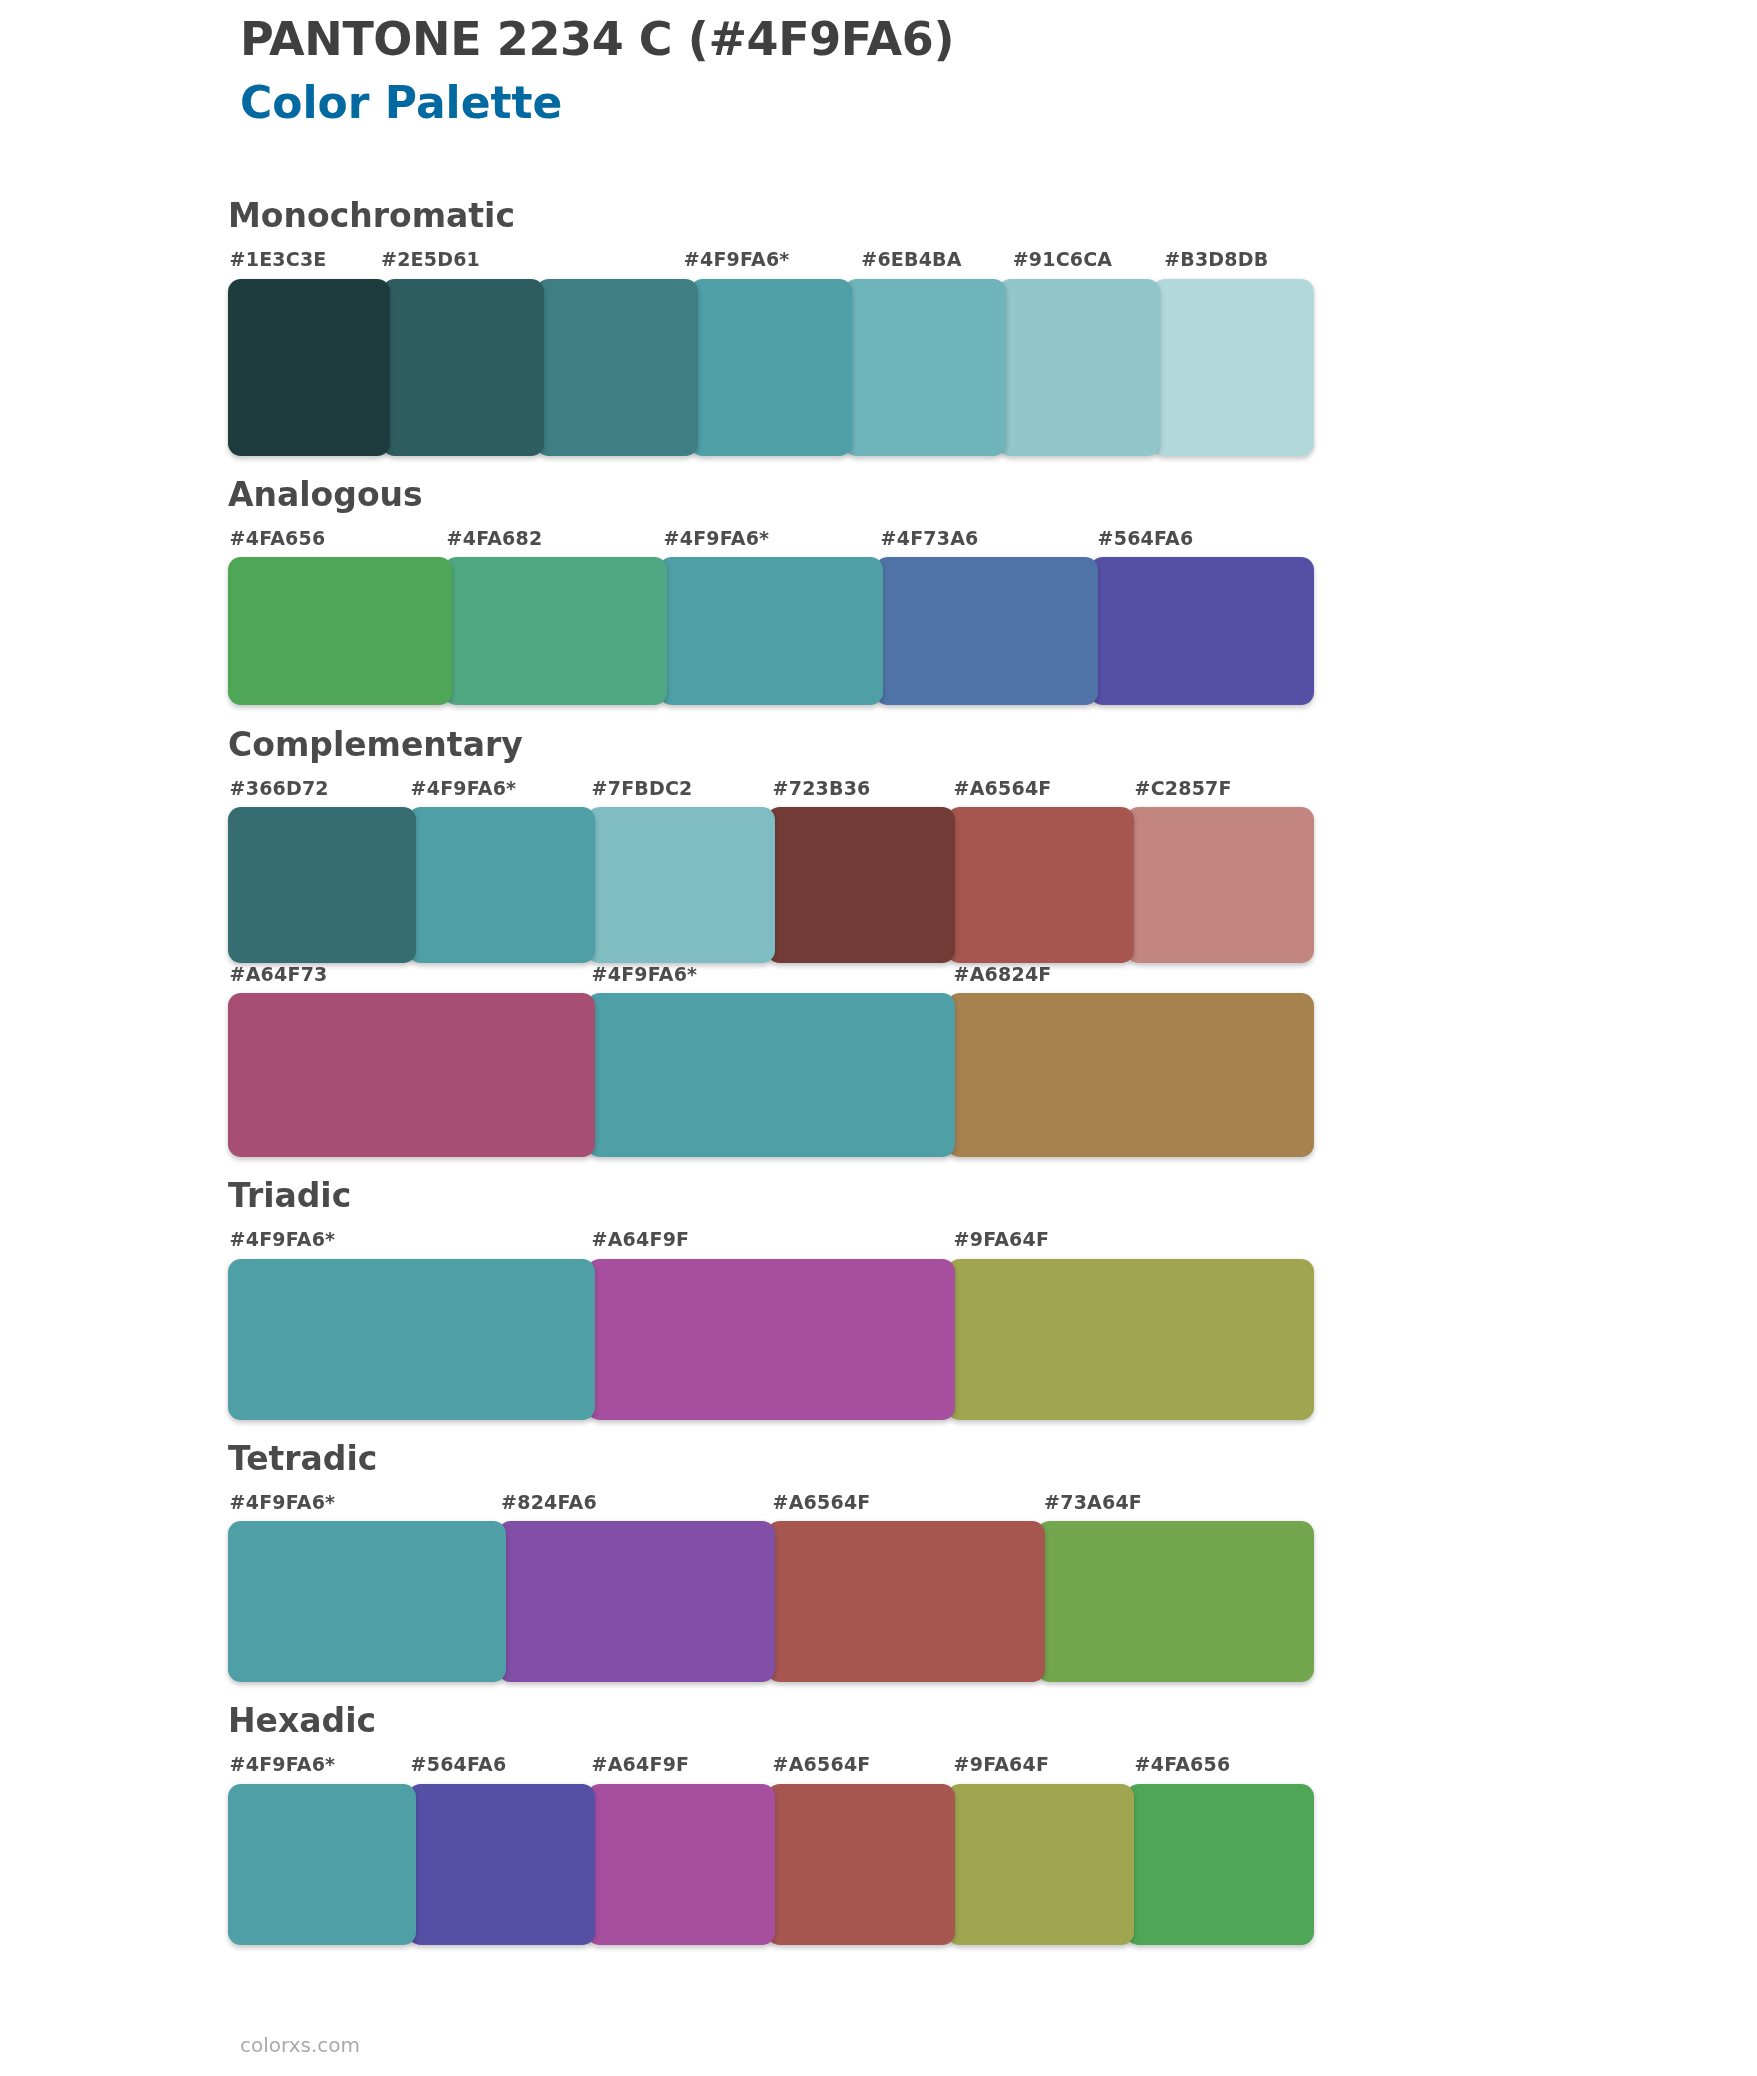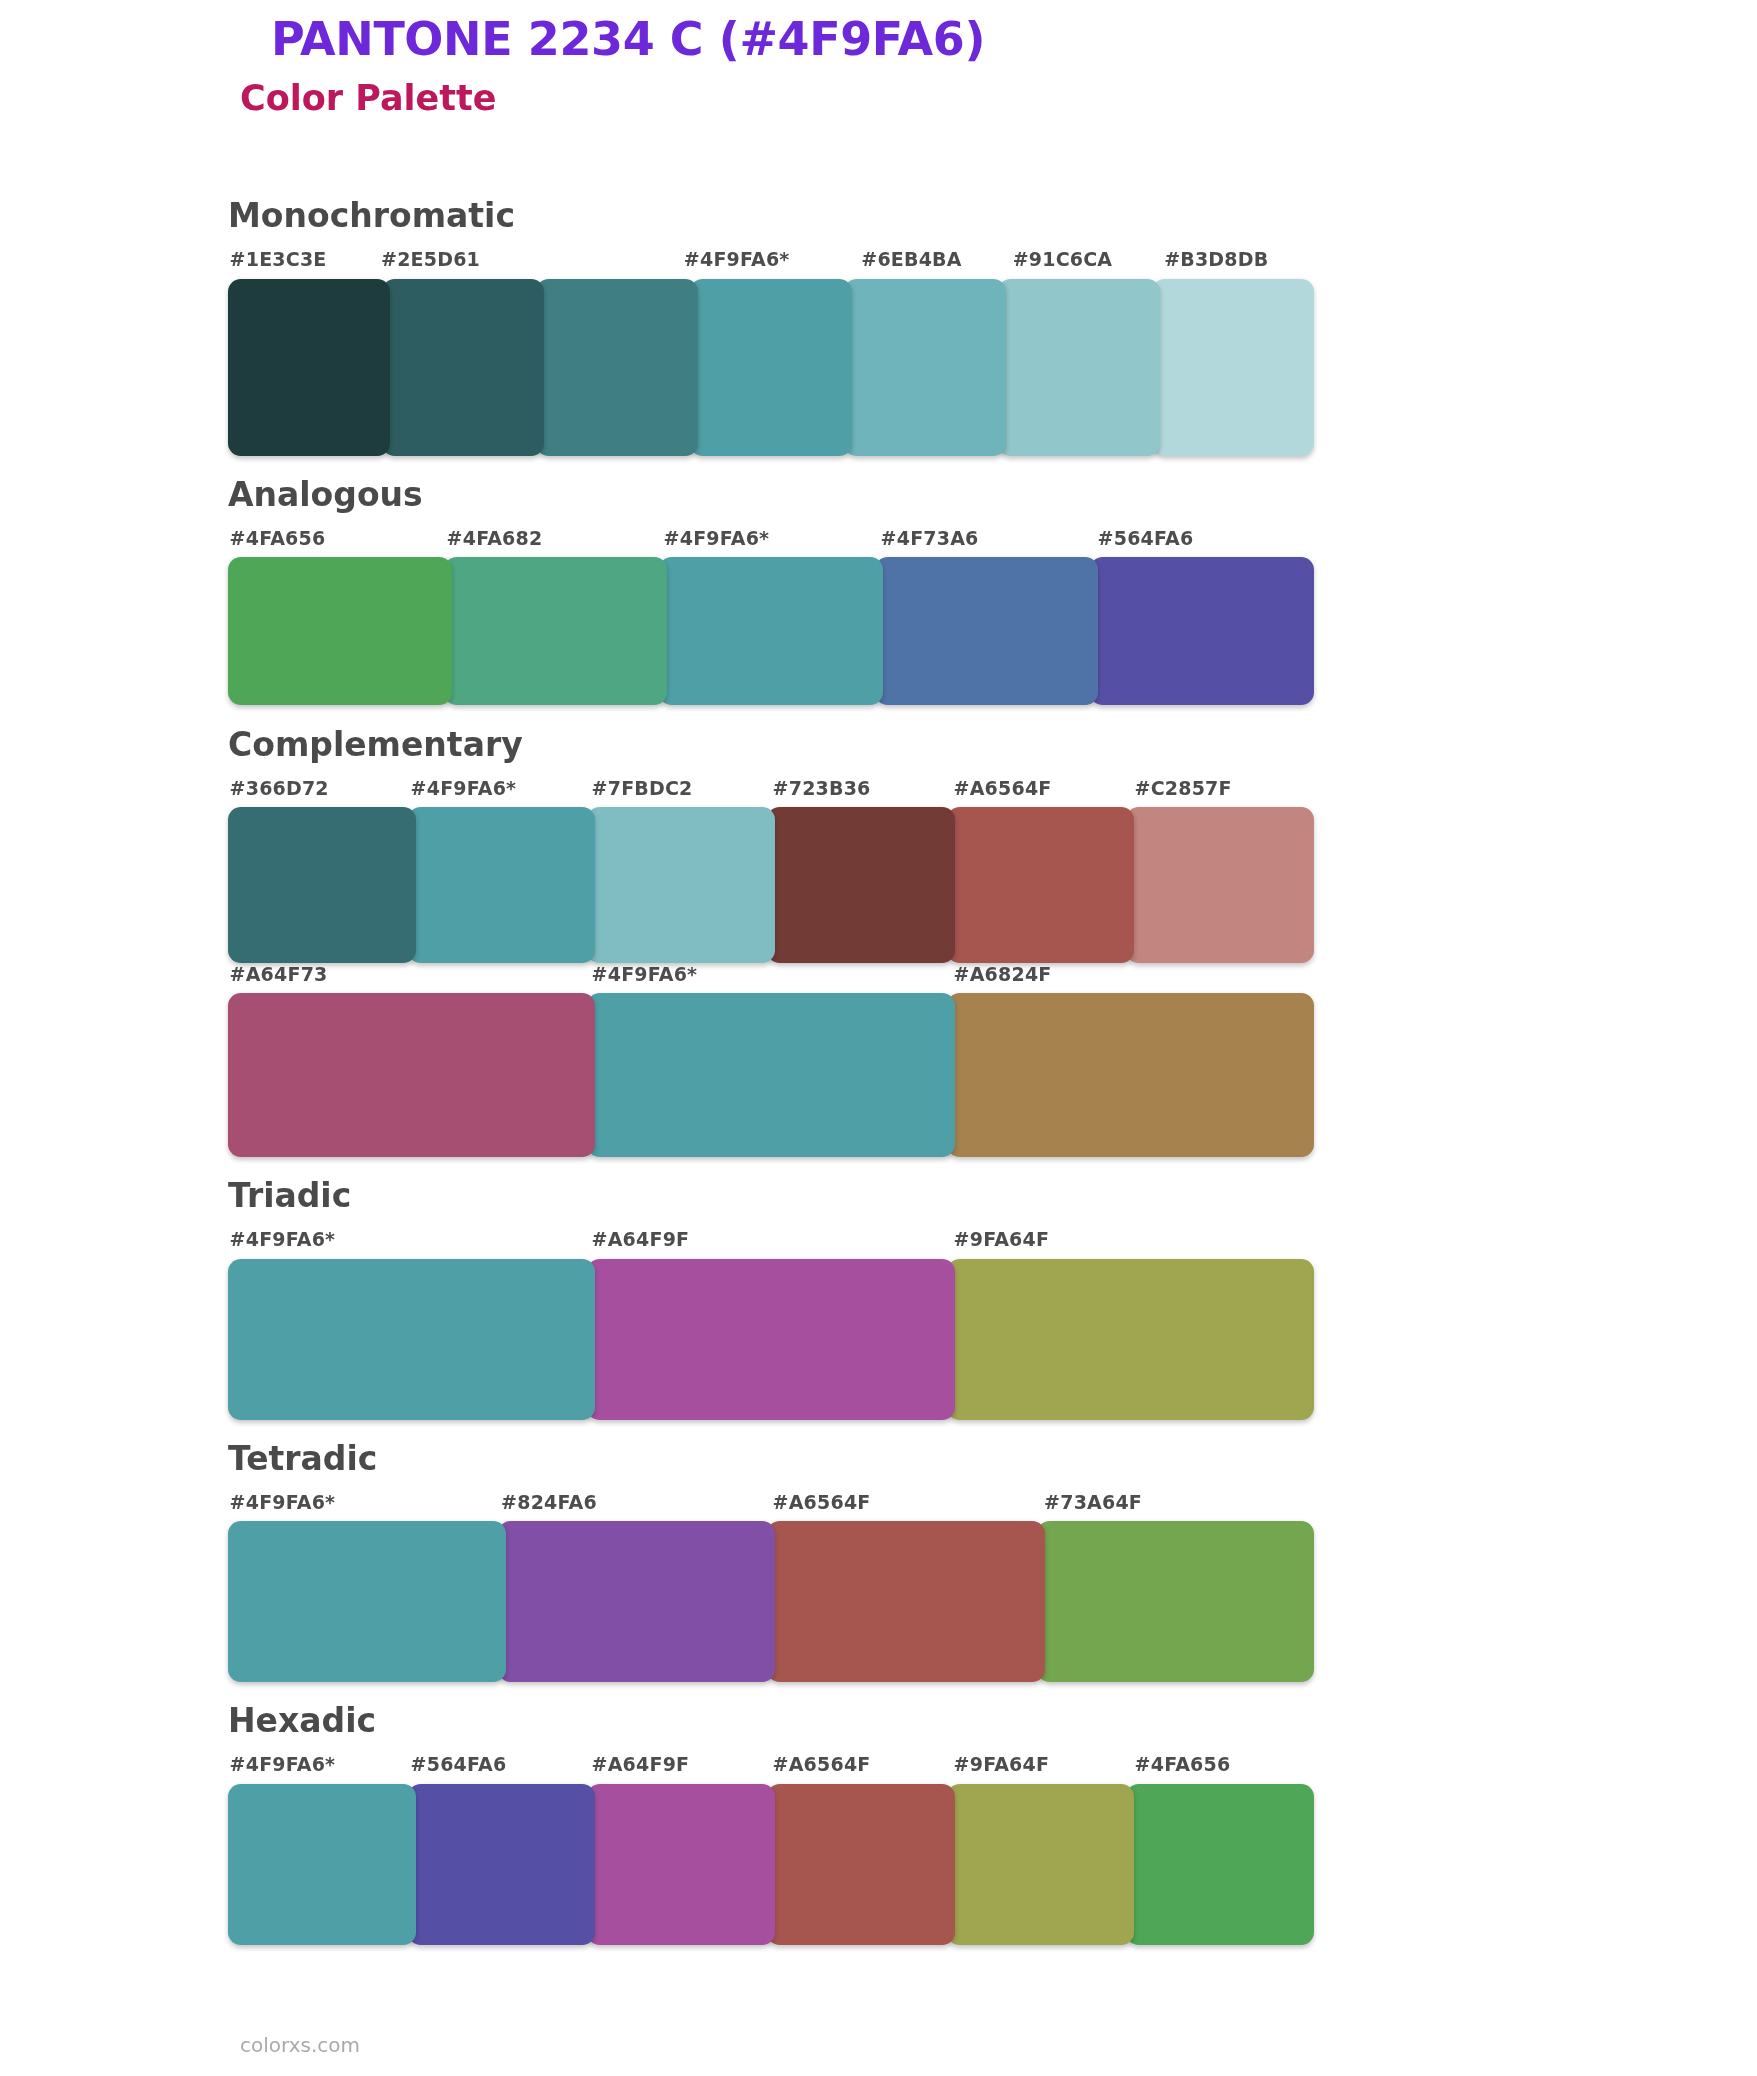--- a/index.html
+++ b/index.html
@@ -20,30 +20,29 @@
   
   .header {
     position: absolute;
     left: 240px;
     top: 14.4px;
     width: 1278px;
   }
   .page-title {
     font-size: 46px;
     font-weight: 700;
-    color: #6d28d9;
+    color: #404040;
     letter-spacing: -0.4px;
     line-height: 1.12;
     white-space: nowrap;
-    margin-left: 31px;
   }
   .page-subtitle {
-    font-size: 35px;
+    font-size: 44px;
     font-weight: 700;
-    color: #be185d;
+    color: #0369a1;
     line-height: 1.2;
     margin-top: 11.2px;
   }
 
   
   .sections {
     position: absolute;
     left: 228px;
     top: 177px;
     width: 1086px;

